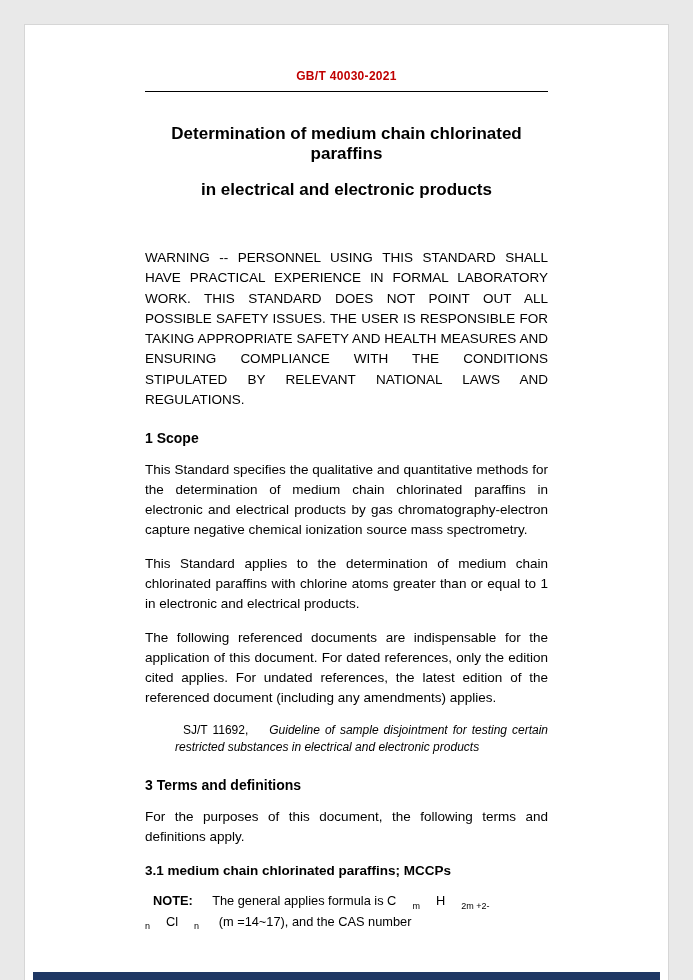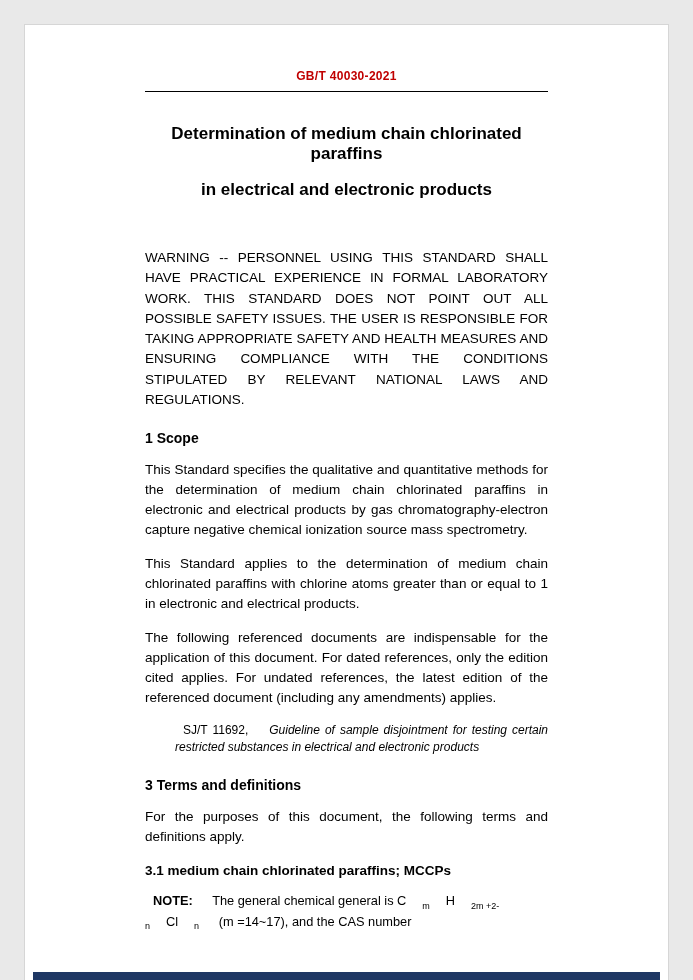--- a/index.html
+++ b/index.html
@@ -121,19 +121,19 @@
     <p class="body-para">This Standard specifies the qualitative and quantitative methods for the determination of medium chain chlorinated paraffins in electronic and electrical products by gas chromatography-electron capture negative chemical ionization source mass spectrometry.</p>
     <p class="body-para">This Standard applies to the determination of medium chain chlorinated paraffins with chlorine atoms greater than or equal to 1 in electronic and electrical products.</p>
 
     <p class="body-para">The following referenced documents are indispensable for the application of this document. For dated references, only the edition cited applies. For undated references, the latest edition of the referenced document (including any amendments) applies.</p>
     <p class="reference"><span>SJ/T 11692, </span><em>Guideline of sample disjointment for testing certain restricted substances in electrical and electronic products</em></p>
 
     <h2 class="section-heading">3 Terms and definitions</h2>
     <p class="body-para">For the purposes of this document, the following terms and definitions apply.</p>
     <p class="term-heading">3.1 medium chain chlorinated paraffins; MCCPs</p>
 
-    <p class="note-para"><span class="note-label">NOTE:</span><span> The general chemical general is C</span><sub>m</sub><span>H</span><sub>2m +2-n</sub><span>Cl</span><sub>n</sub><span> (m =14~17), and the CAS number</span></p>
+    <p class="note-para"><span class="note-label">NOTE:</span><span> The general applies formula is C</span><sub>m</sub><span>H</span><sub>2m +2-n</sub><span>Cl</span><sub>n</sub><span> (m =14~17), and the CAS number</span></p>
 
   </div>
 
 
   <div class="bottom-bar"></div>
 </div>
 
 </body></html>

